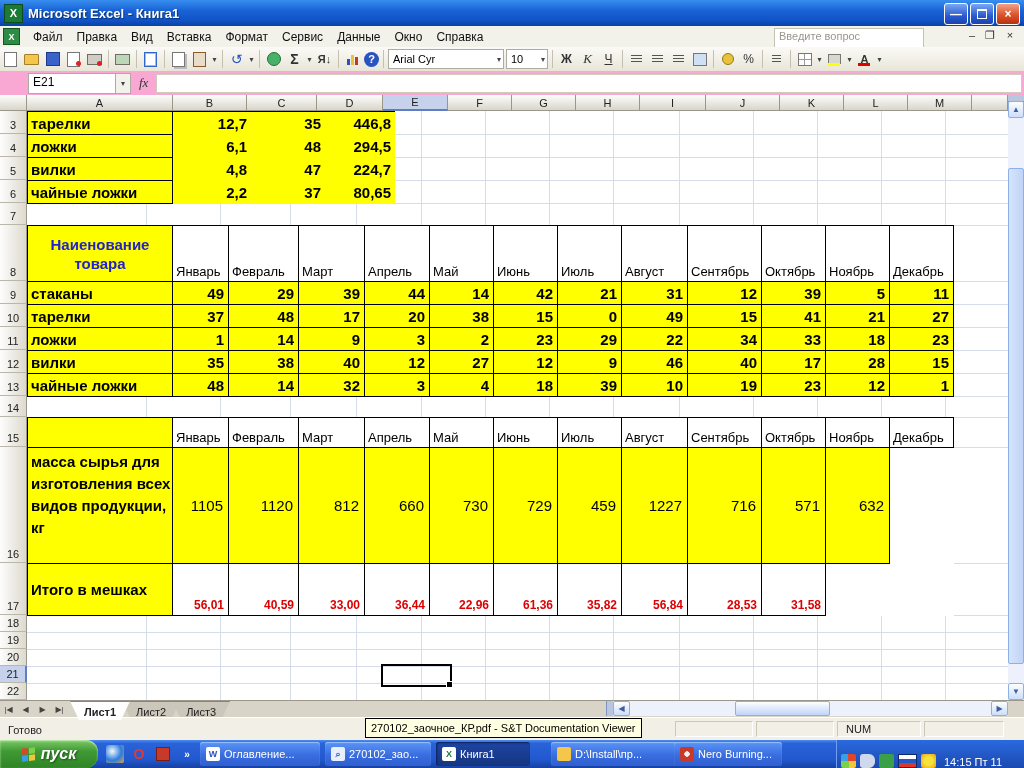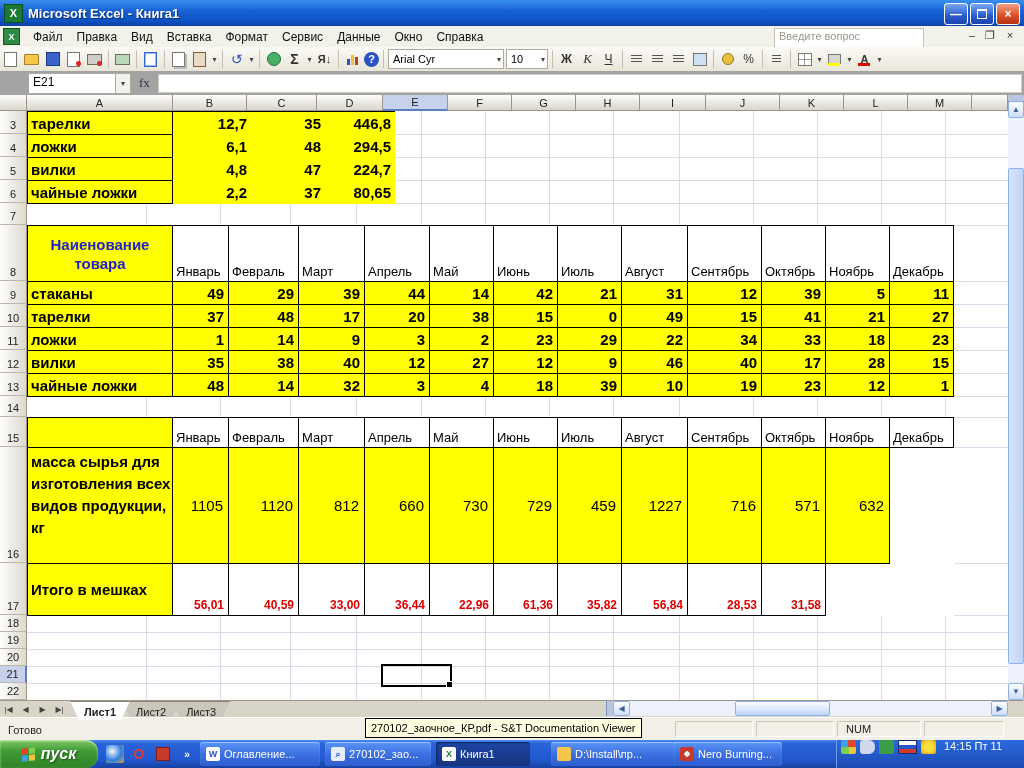--- a/index.html
+++ b/index.html
@@ -44,26 +44,26 @@
   .stripes{width:11px;height:9px;background:repeating-linear-gradient(180deg,#555 0 1px,transparent 1px 3px);}
   .gridico{width:12px;height:11px;border:1px solid #777;
     background:linear-gradient(#999,#999) center/100% 1px no-repeat,linear-gradient(#999,#999) center/1px 100% no-repeat,#fff;}
   .chart3{width:12px;height:11px;display:flex;align-items:flex-end;gap:1px;}
   .chart3 i{display:block;width:3px;}
   .combo{height:18px;background:#fff;border:1px solid #aeaba0;display:flex;align-items:center;
     font-size:11px;padding:0 2px 0 4px;margin:0 1px;flex:none;}
   .combo .ca{margin-left:auto;font-size:8px;color:#444;padding-left:6px;}
   .colorbar{position:absolute;left:3px;bottom:2px;width:12px;height:3px;}
   
-  .fbar{position:absolute;left:0;top:71px;width:1024px;height:24px;background:#a3a3a3;
+  .fbar{position:absolute;left:0;top:71px;width:1024px;height:24px;background:#f9a8d4;
     border-bottom:2px solid #8b5cf6;display:flex;align-items:center;font-size:12px;}
   .namebox{width:78px;height:17px;background:#fff;border:1px solid #aeaba0;padding:1px 4px;margin-left:28px;}
   .namedrop{width:14px;height:19px;display:flex;align-items:center;justify-content:center;font-size:8px;color:#444;
     border:1px solid #aeaba0;border-left:none;background:#f2f1ea;}
-  .fx{font-family:"Liberation Serif",serif;font-size:13px;margin:0 8px;color:#333;}
+  .fx{font-style:italic;font-family:"Liberation Serif",serif;font-size:13px;margin:0 8px;color:#333;}
   .finput{flex:1;height:17px;background:#fff;border:1px solid #cfccbd;margin-right:2px;}
   
   .sheet{position:absolute;left:0;top:95px;width:1008px;height:605px;background:#fff;overflow:hidden;}
   .corner{position:absolute;left:0;top:0;width:27px;height:16px;background:linear-gradient(180deg,#fdfdfc,#d9d5ca);
     border-right:1px solid #9a978a;border-bottom:1px solid #9a978a;box-sizing:border-box;}
   .colhdrs{position:absolute;left:27px;top:0;height:16px;display:flex;}
   .ch{height:16px;box-sizing:border-box;border-right:1px solid #9a978a;border-bottom:1px solid #9a978a;
     background:linear-gradient(180deg,#fdfdfc,#d9d5ca);font-size:11px;color:#222;
     display:flex;align-items:center;justify-content:center;flex:none;}
   .ch.sel{background:#c6d2ec;border-bottom:2px solid #5f7ec0;}
@@ -149,21 +149,21 @@
   .winflag i{display:block;}
   .ql{position:absolute;top:5px;width:18px;height:18px;border-radius:2px;display:flex;align-items:center;justify-content:center;}
   .taskbtn{position:absolute;top:2px;height:24px;border-radius:3px;color:#fff;font-size:11px;
     background:linear-gradient(180deg,#5a95f6,#3a6de0 55%,#2f5ecf);box-shadow:inset 0 1px 1px #9cc0fa;
     display:flex;align-items:center;gap:4px;padding:0 6px;box-sizing:border-box;overflow:hidden;white-space:nowrap;}
   .taskbtn.active{background:linear-gradient(180deg,#1e45a5,#16357f);box-shadow:inset 1px 1px 2px #0c2258;}
   .tico{width:14px;height:14px;flex:none;display:flex;align-items:center;justify-content:center;
     font-size:9px;font-weight:bold;border-radius:2px;}
   .lang{position:absolute;left:806px;top:6px;color:#fff;font-size:11px;margin-left:44px;}
   .tray{position:absolute;left:836px;top:0;width:188px;height:28px;
-    background:linear-gradient(180deg,#2a6ae0,#1b49b0);border-left:1px solid #6fa0f0;display:flex;align-items:flex-start;}
+    background:linear-gradient(180deg,#2a6ae0,#1b49b0);border-left:1px solid #6fa0f0;display:flex;align-items:flex-end;}
   .trayico{width:15px;height:14px;margin-left:4px;border-radius:2px;flex:none;}
   .flag-ru{width:17px;height:12px;margin-left:4px;display:flex;flex-direction:column;border:1px solid #0c2a6e;flex:none;}
   .flag-ru i{flex:1;display:block;}
   .clock{color:#fff;font-size:11px;margin-left:8px;white-space:nowrap;}
 </style>
 </head>
 <body>
 
 <div id="screen">
 

